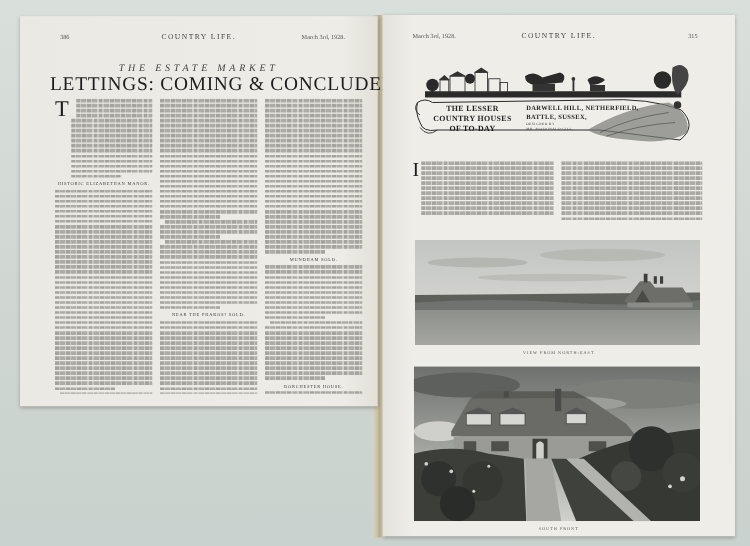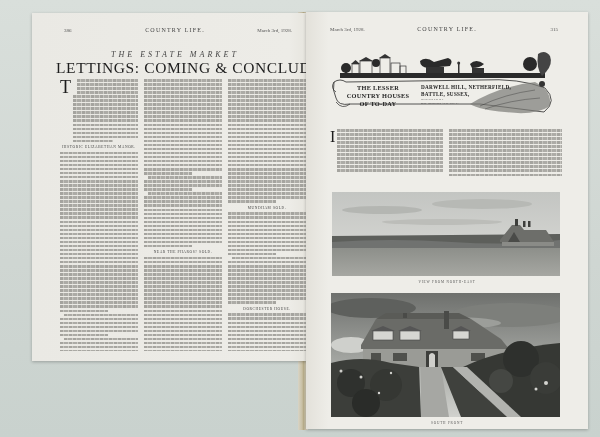--- a/index.html
+++ b/index.html
@@ -8,21 +8,21 @@
     background: linear-gradient(180deg, #d9dfdb 0%, #cfd6d2 60%, #c9d2ce 100%);
     position: relative;
     font-family: "Liberation Serif", serif;
     color: #2b2b2b;
   }
   .page {
     position: absolute;
     background: #ecebe6;
     box-shadow: 0 1px 3px rgba(0,0,0,0.25);
   }
-  #left-page { left: 32px; top: 13px; width: 286px; height: 348px; background: linear-gradient(90deg,#eae9e4 0%,#edece7 90%,#e2e0d8 100%); }
+  #left-page { left: 16px; top: 13px; width: 286px; height: 312px; background: linear-gradient(90deg,#eae9e4 0%,#edece7 90%,#e2e0d8 100%); }
   #right-page { left: 306px; top: 12px; width: 282px; height: 417px; background: linear-gradient(90deg,#e3e1da 0%,#eeede8 8%,#eeede8 100%); }
   .spine {
     position: absolute; left: 298px; top: 12px; width: 10px; height: 418px;
     background: linear-gradient(90deg,#d8d4c6,#c9c0a4 40%,#b8ad8a 55%,#e6e3da);
   }
   .running-head {
     position: absolute; top: 13px; left: 0; right: 0; height: 10px;
     font-size: 5px; color: #555;
   }
   .running-head .pg { position: absolute; top: 2px; }

